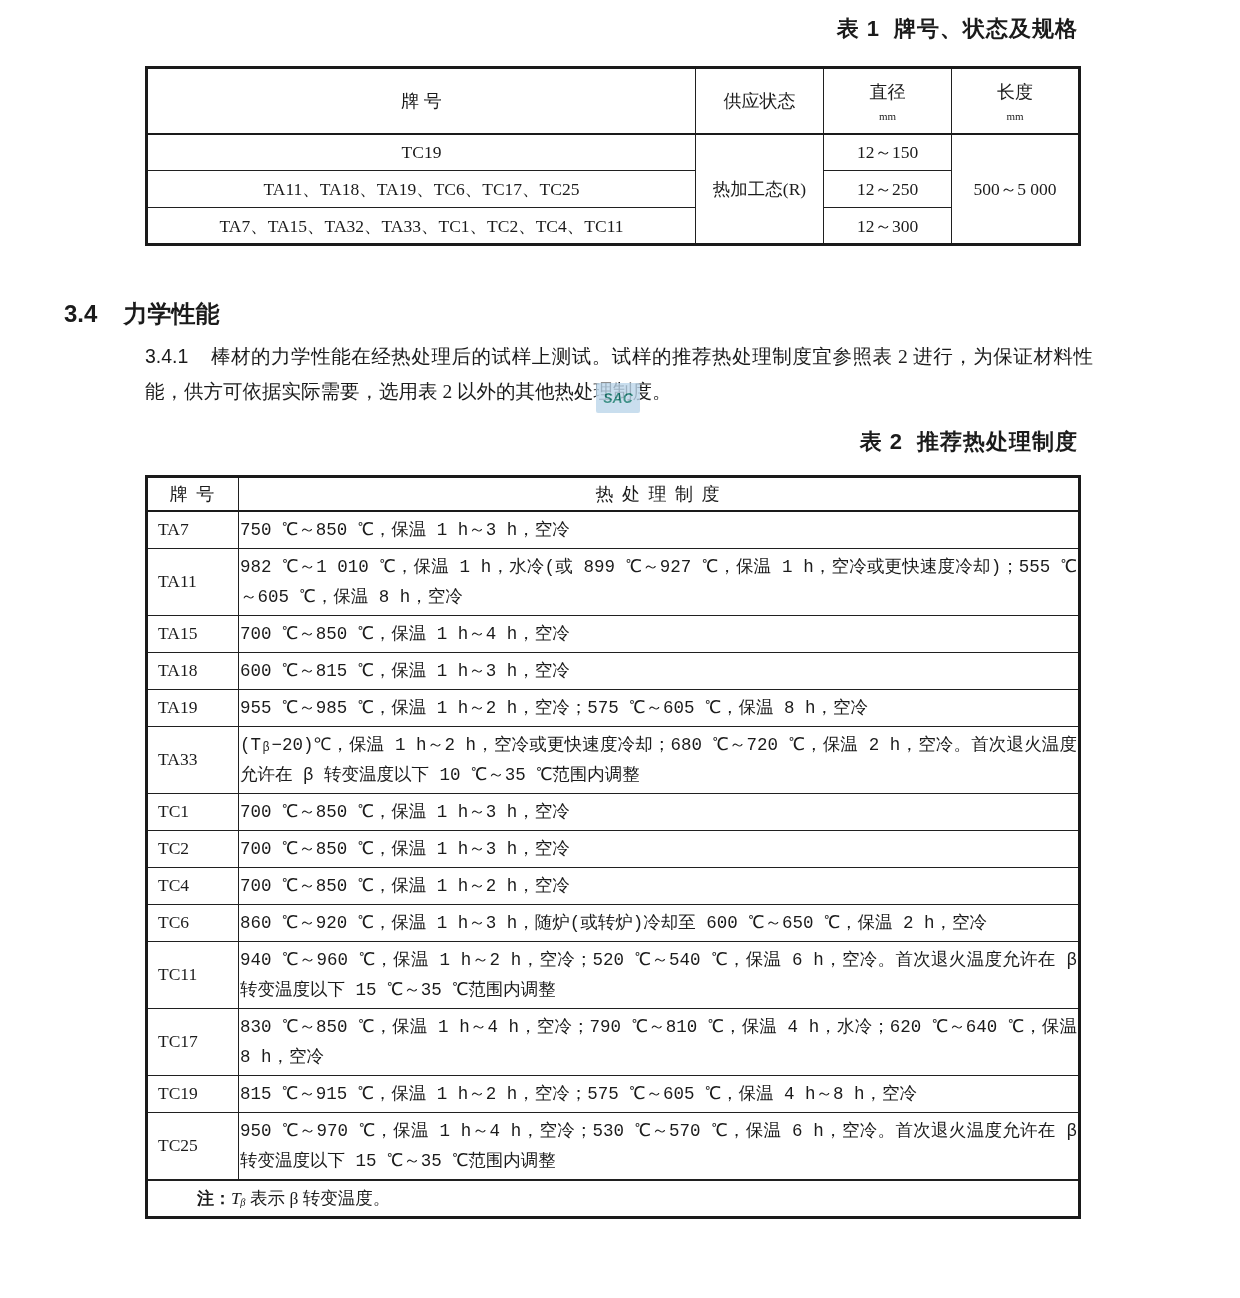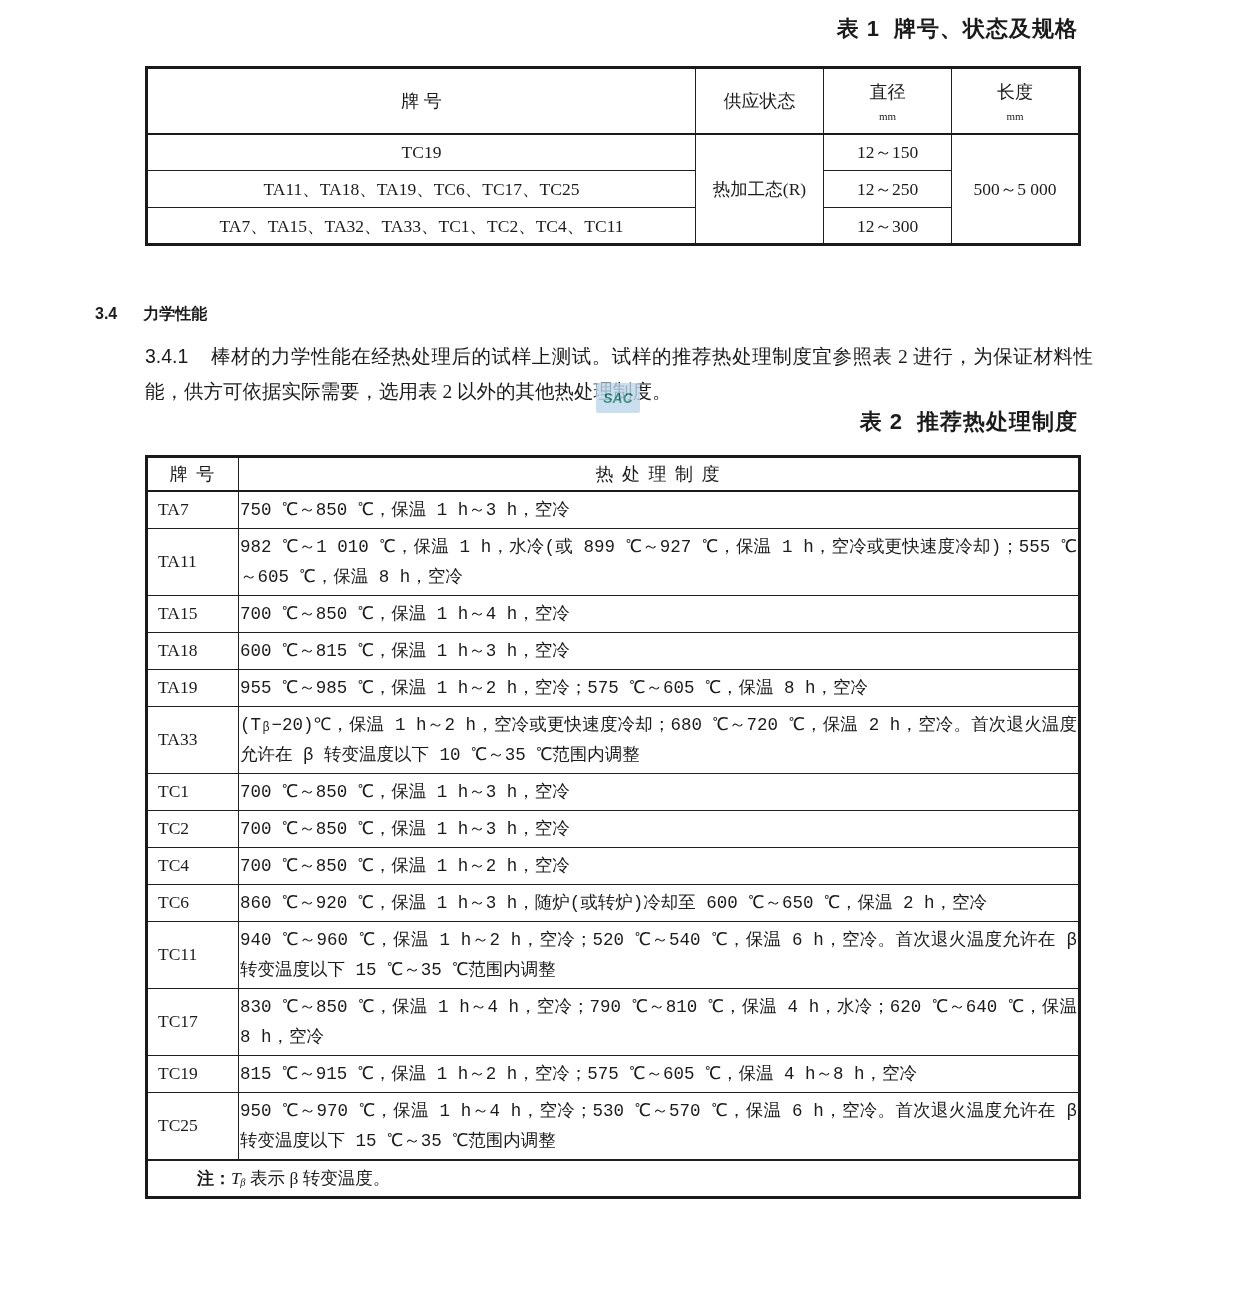--- a/index.html
+++ b/index.html
@@ -58,36 +58,36 @@
   tr.note-row td{height:38px;border-top:2px solid #202020;padding-left:49px;}
   .note-label{font-weight:bold;font-family:"Liberation Sans","DejaVu Sans",sans-serif;font-size:17px;}
   .note-sym{font-style:italic;}
 
   
   table{border:3px solid #1a1a1a;}
   thead th{border-bottom:2px solid #1a1a1a;}
 
   
   .clause-h{
-    margin:55px 0 0 95px;
-    font-family:"Liberation Sans","DejaVu Sans",sans-serif;
-    font-weight:bold;font-size:16px;line-height:26px;
+    margin:55px 0 0 64px;
+    font-family:"Liberation Sans","DejaVu Sans",sans-serif;
+    font-weight:bold;font-size:24px;line-height:26px;
   }
   .clause-h .num{margin-right:26px;}
   .para{
     width:948px;
     margin:12px 0 0 145px;
     font-size:19.5px;line-height:35px;
     text-align:justify;
   }
   .para .num{
     font-family:"Liberation Sans","DejaVu Sans",sans-serif;
     font-weight:normal;margin-right:22px;
   }
-  .para-2{margin-top:0;}
+  .para-2{margin-top:20px;}
 
   
   .watermark{
     position:absolute;left:596px;top:383px;
     width:44px;height:30px;
     background:#bcd6ea;opacity:0.8;
     display:flex;align-items:center;justify-content:center;
     font-family:"Liberation Sans","DejaVu Sans",sans-serif;
     font-style:italic;font-weight:bold;font-size:14px;
     color:#0f766e;text-shadow:0 0 1px #ffffff;

